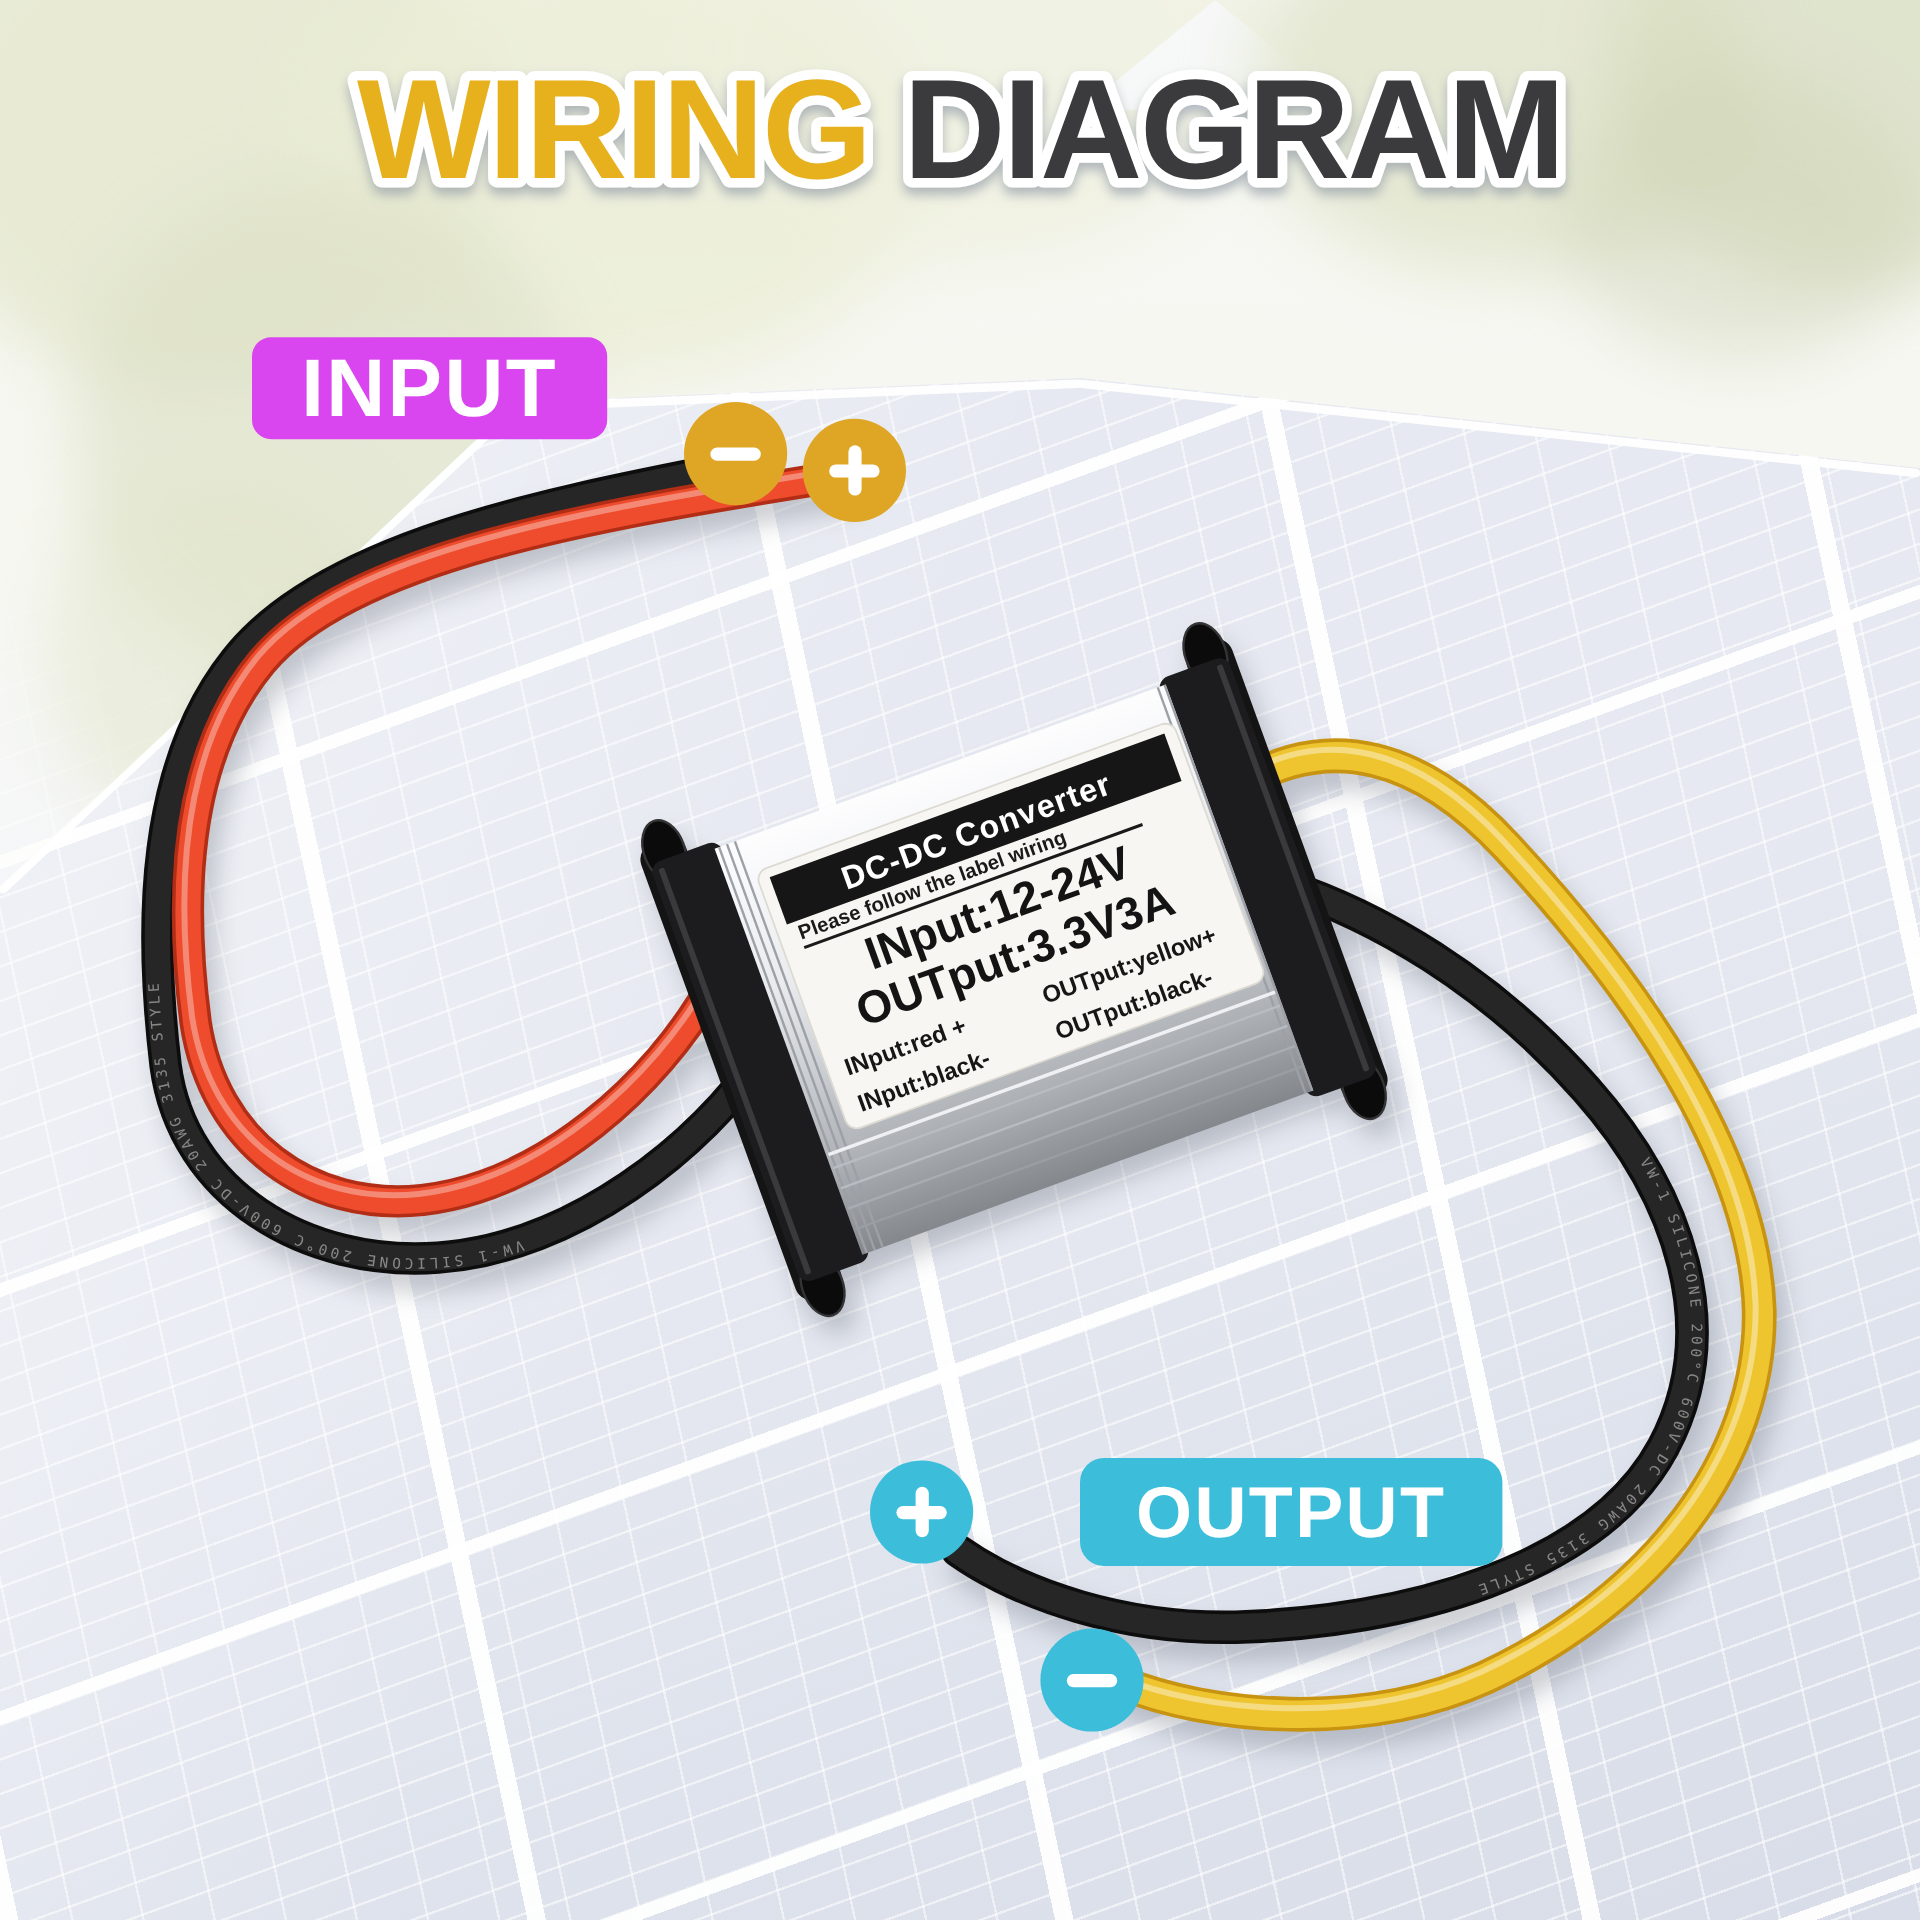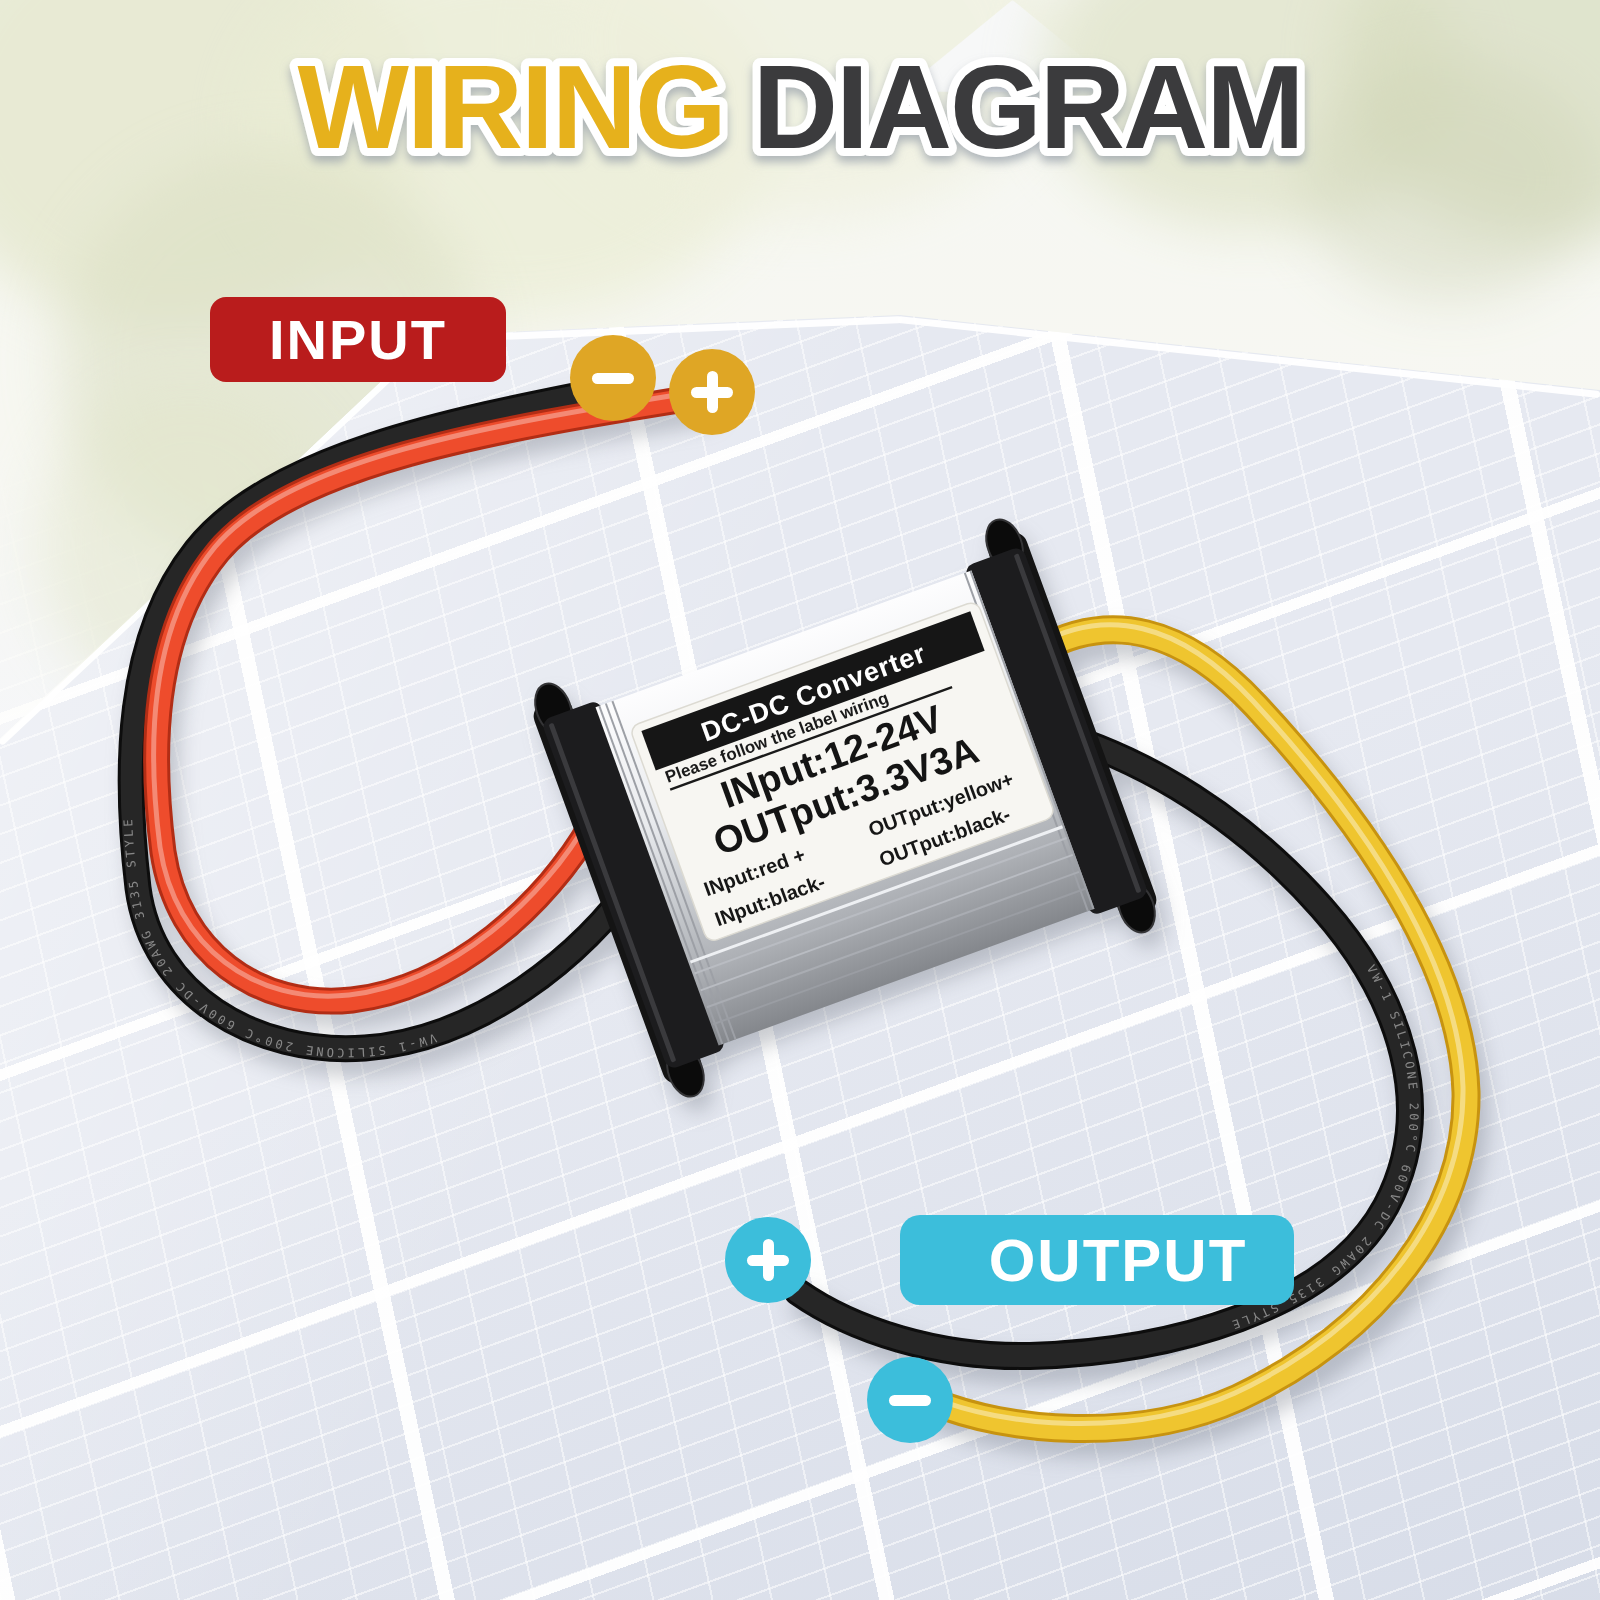--- a/index.html
+++ b/index.html
@@ -42,22 +42,22 @@
   
   .title-svg { position:absolute; left:0; top:0; z-index:2; }
   .scene-svg { position:absolute; left:0; top:0; z-index:3;
                filter:drop-shadow(8px 14px 10px rgba(96,102,114,0.33)); }
 
   
   .badge {
     position:absolute; z-index:4; display:flex; align-items:center; justify-content:center;
     color:#fff; font-weight:bold; letter-spacing:2px;
   }
-  .badge-input  { left:210px; top:297px;  width:296px; height:85px; background:#b91c1c; border-radius:16px; font-size:56px; }
-  .badge-output { left:900px; top:1215px; width:352px; height:90px; background:#3cbedb; border-radius:20px; font-size:60px;padding-left:42px; }
+  .badge-input  { left:210px; top:281px;  width:296px; height:85px; background:#d946ef; border-radius:16px; font-size:68px; }
+  .badge-output { left:900px; top:1215px; width:352px; height:90px; background:#3cbedb; border-radius:20px; font-size:60px; }
 
   .pole { position:absolute; z-index:4; width:86px; height:86px; border-radius:50%; }
   .pole.yellow { background:#dfa625; }
   .pole.cyan   { background:#3cbedb; }
   .pole .bar-h, .pole .bar-v { position:absolute; background:#fff; border-radius:6px; }
   .pole .bar-h { width:42px; height:11px; left:22px; top:37.5px; }
   .pole .bar-v { width:11px; height:42px; left:37.5px; top:22px; }
   .pole-in-minus  { left:570px; top:335px; }
   .pole-in-plus   { left:669px; top:349px; }
   .pole-out-plus  { left:725px; top:1217px; }

